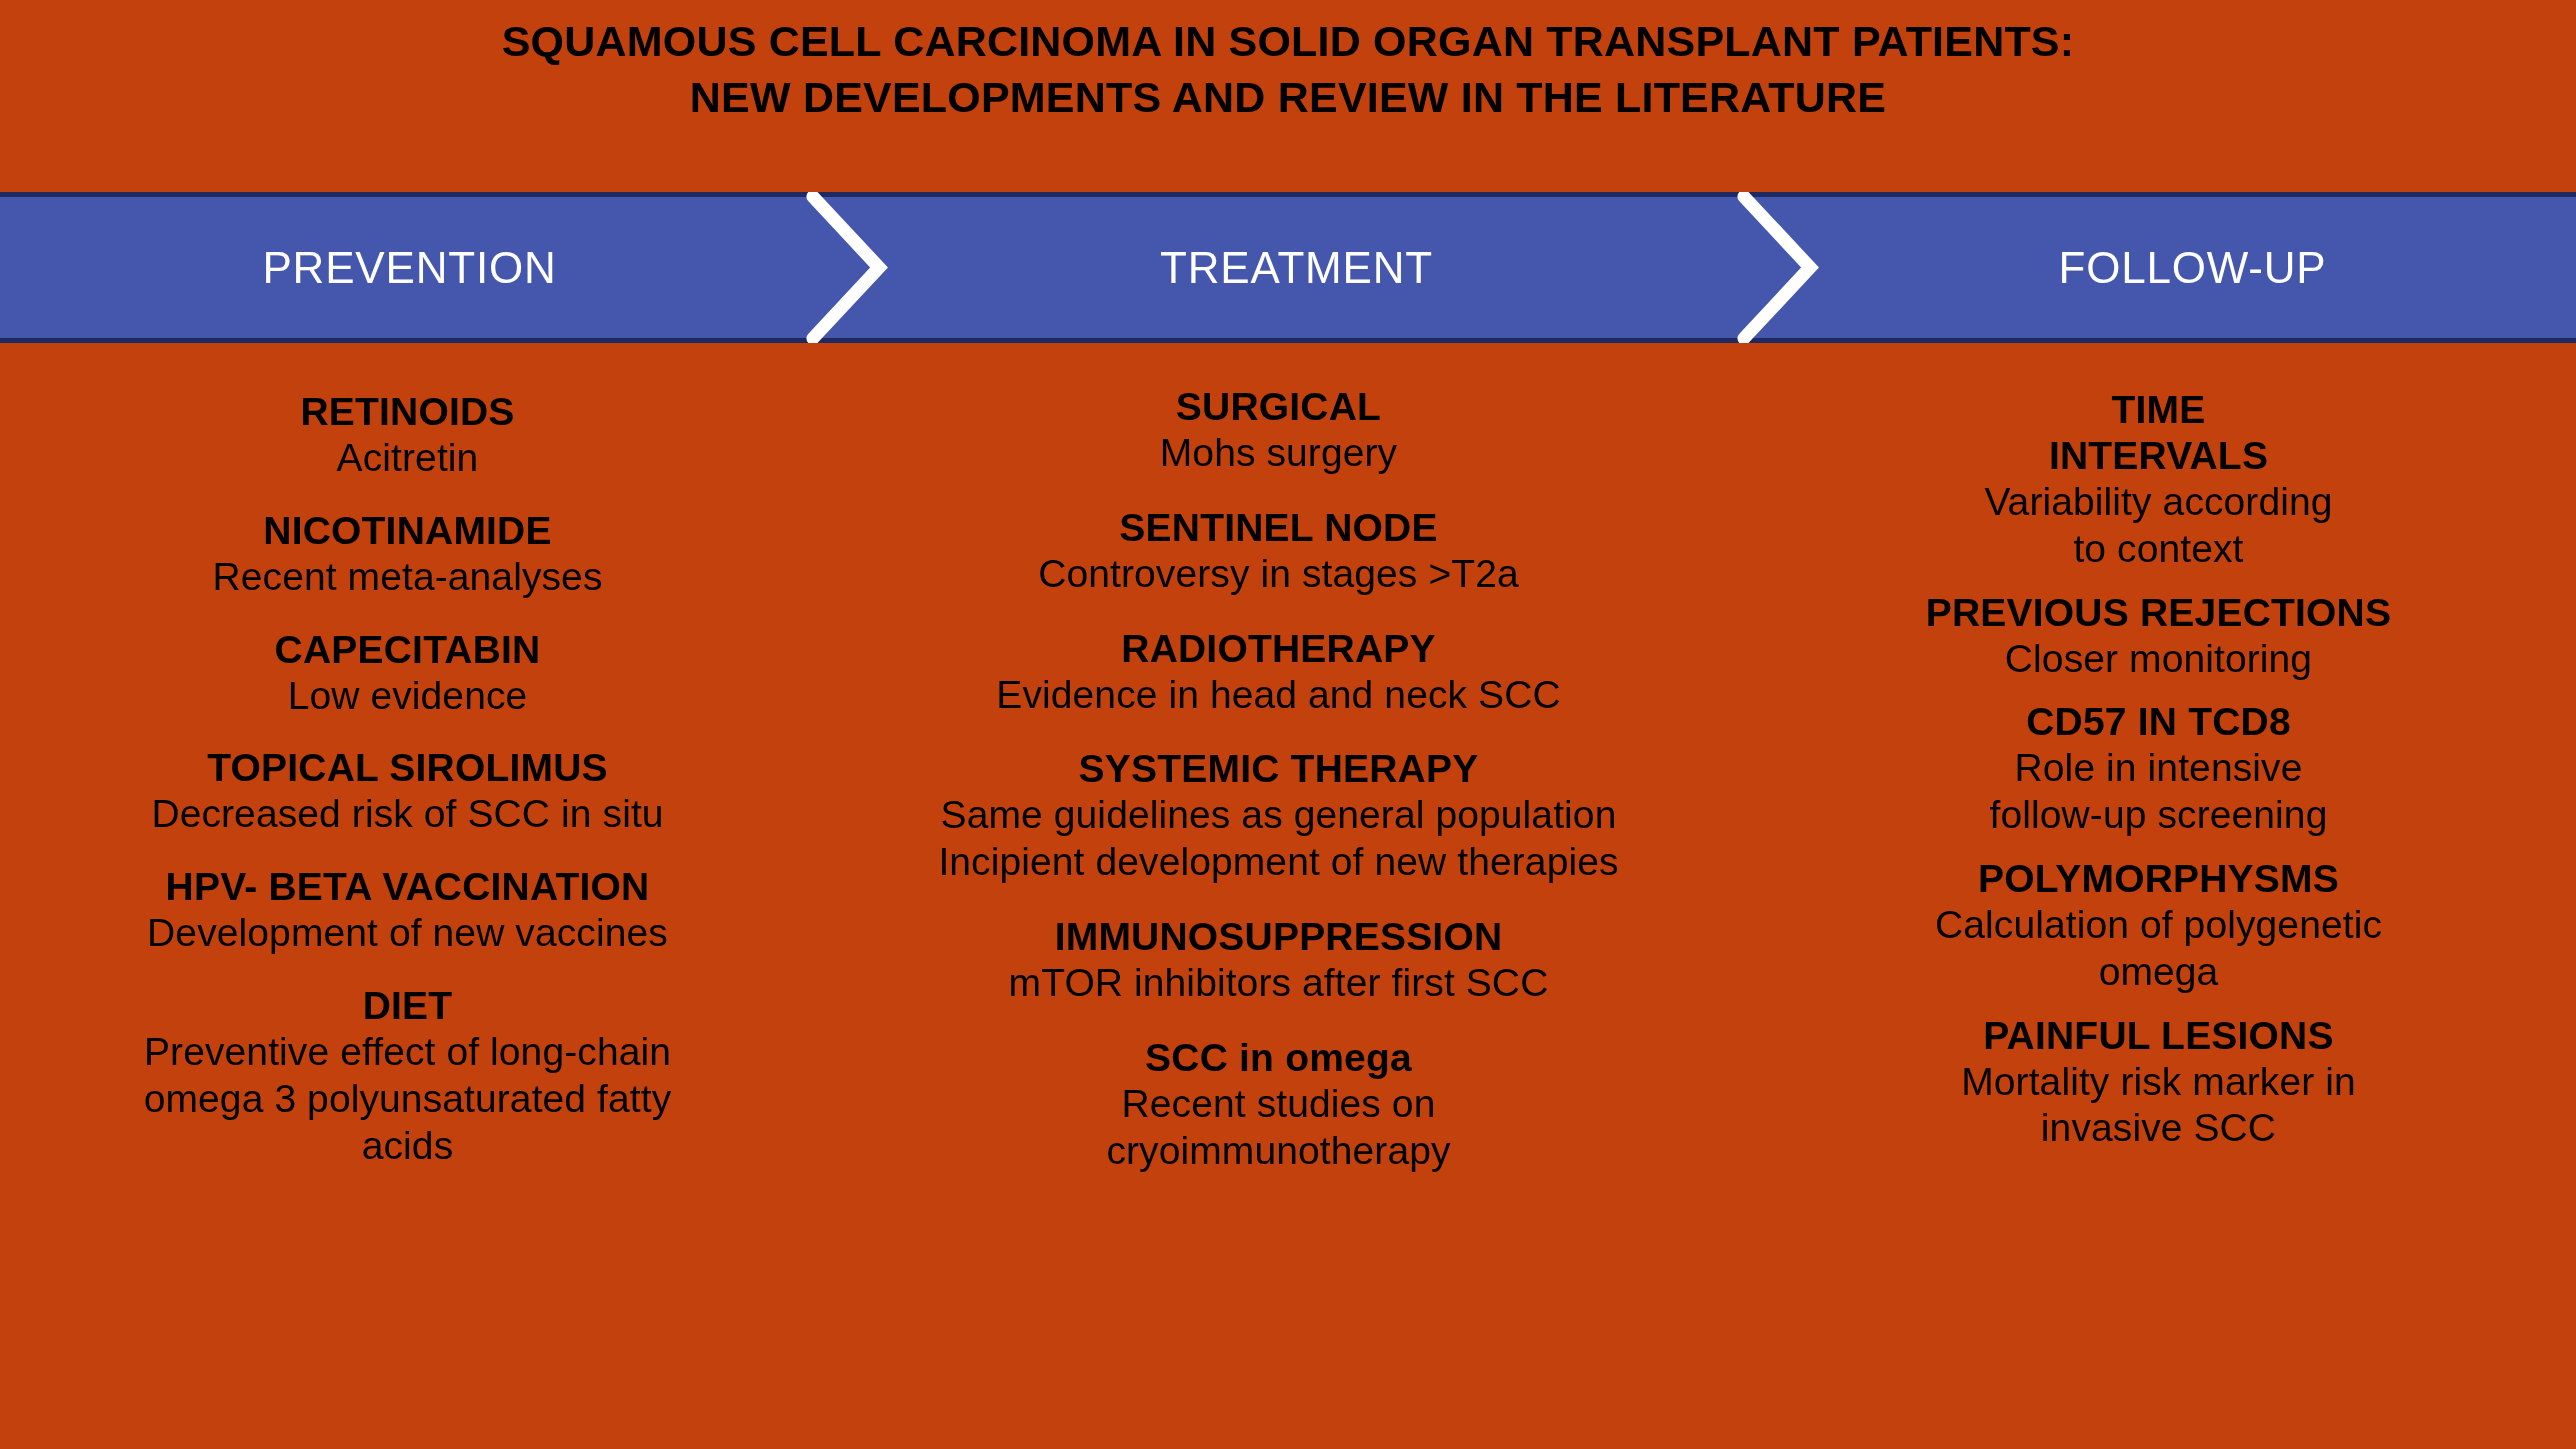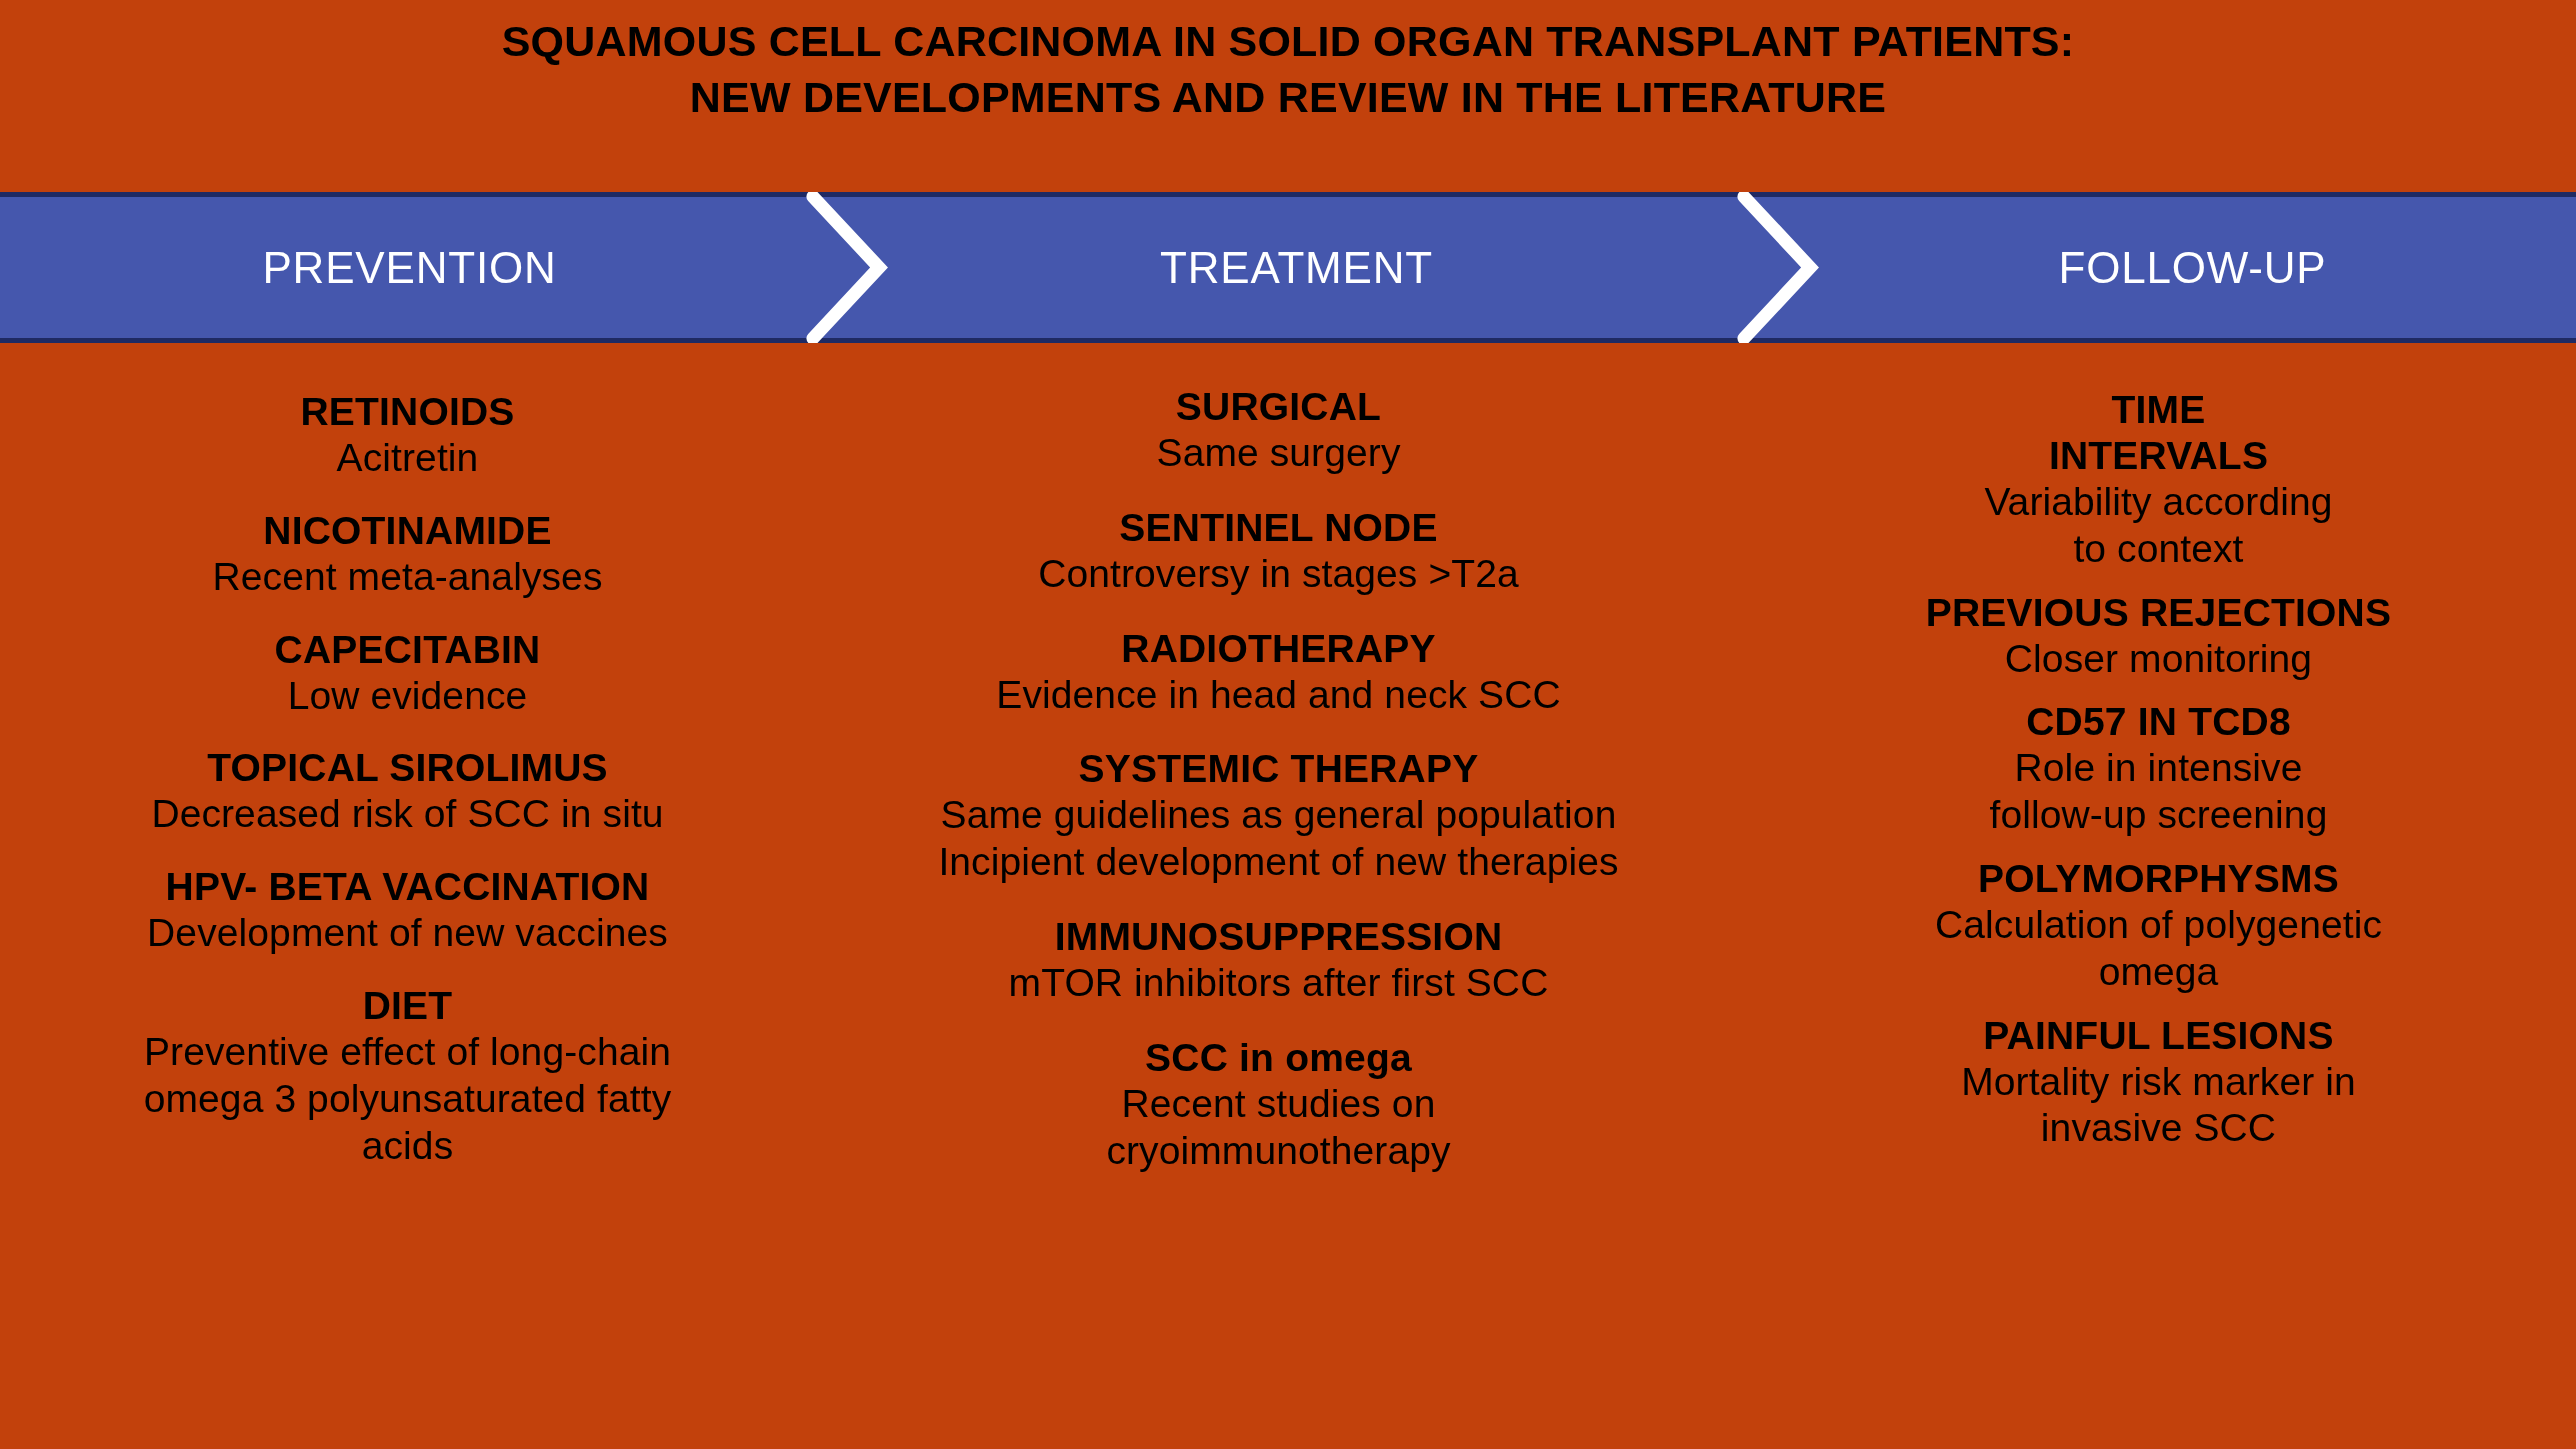--- a/index.html
+++ b/index.html
@@ -179,21 +179,21 @@
         <div class="entry-heading">DIET</div>
         <div class="entry-detail">Preventive effect of long-chain
 omega 3 polyunsaturated fatty
 acids</div>
       </div>
     </div>
 
     <div class="column col1">
       <div class="entry">
         <div class="entry-heading">SURGICAL</div>
-        <div class="entry-detail">Same surgery</div>
+        <div class="entry-detail">Mohs surgery</div>
       </div>
       <div class="entry">
         <div class="entry-heading">SENTINEL NODE</div>
         <div class="entry-detail">Controversy in stages &gt;T2a</div>
       </div>
       <div class="entry">
         <div class="entry-heading">RADIOTHERAPY</div>
         <div class="entry-detail">Evidence in head and neck SCC</div>
       </div>
       <div class="entry">

